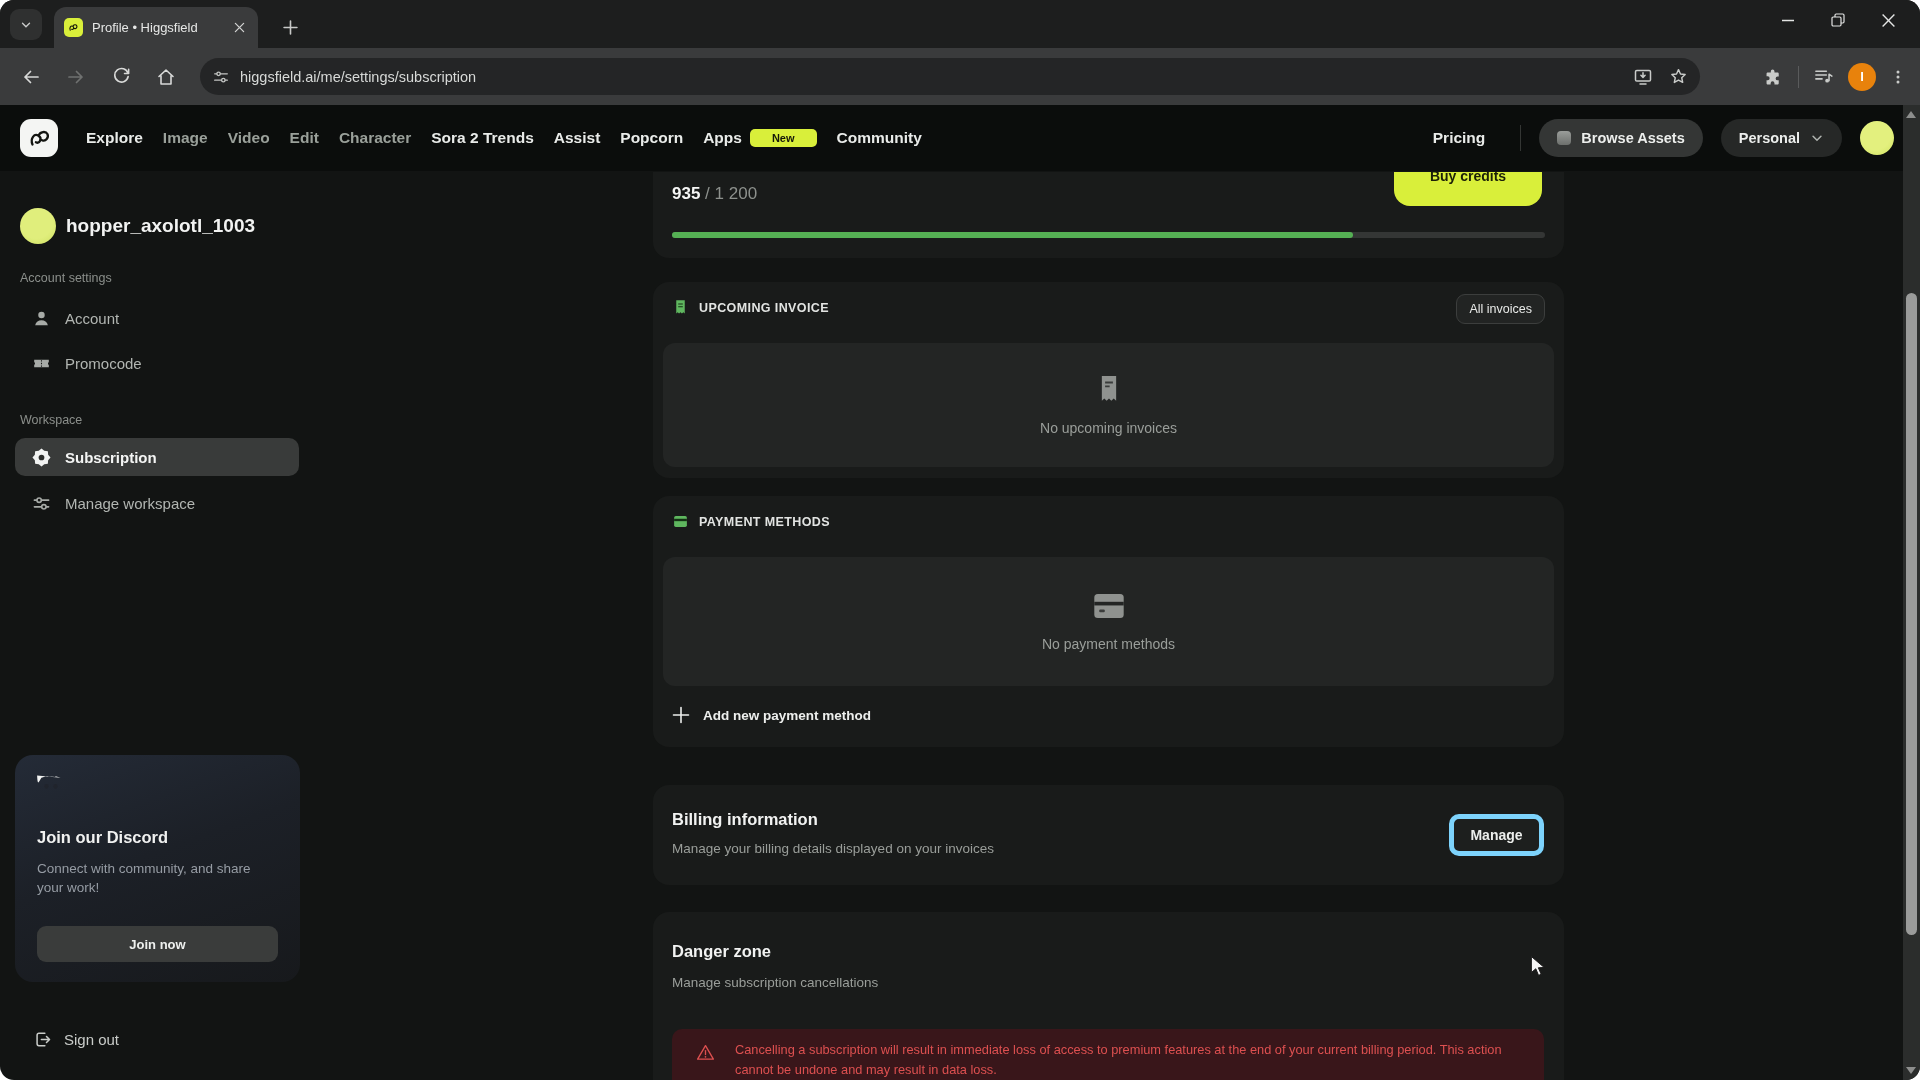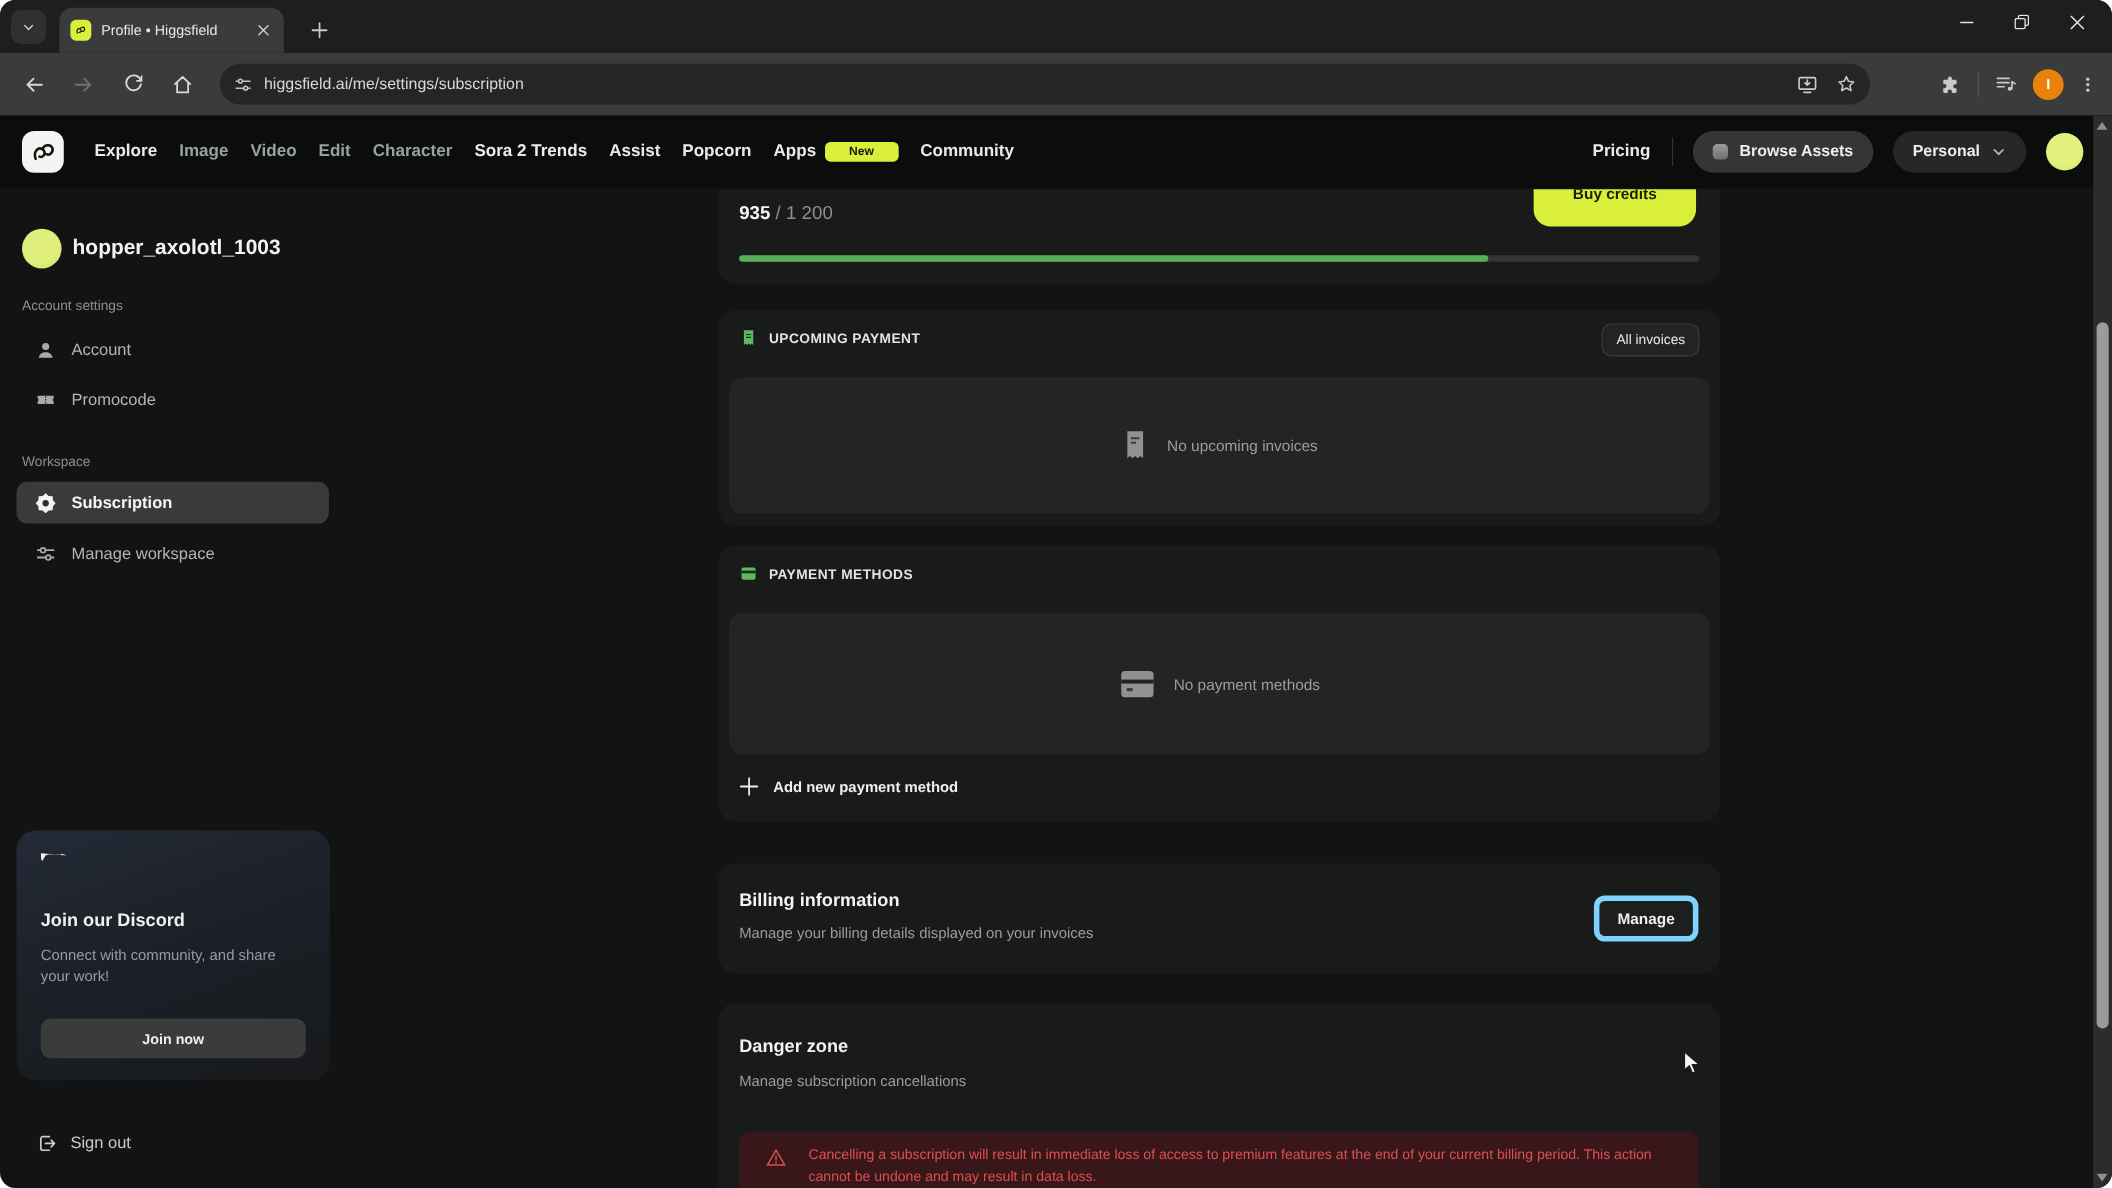--- a/index.html
+++ b/index.html
@@ -26,21 +26,21 @@
 
   
   .site-header { position:absolute; left:0; top:105px; width:1920px; height:66px; background:#0b0d0c; display:flex; align-items:center; z-index:20; }
   .logo-box { width:38px; height:38px; background:#f4f5f3; border-radius:11px; margin-left:20px; display:flex; align-items:center; justify-content:center; flex:0 0 auto; }
   .main-nav { display:flex; align-items:center; gap:20px; margin-left:28px; }
   .nav-link { font-size:15.5px; font-weight:600; color:#e9ebe9; white-space:nowrap; cursor:pointer; }
   .nav-link.dim { color:#9aa09a; }
   .apps-wrap { display:flex; align-items:center; gap:8px; }
   .new-badge { background:#d9ef3a; color:#15180a; font-size:11px; font-weight:bold; padding:3px 22px; border-radius:5px; }
   .header-right { position:absolute; right:26px; display:flex; align-items:center; gap:18px; }
-  .pricing-link { font-size:15.5px; font-weight:600; color:#e9ebe9; margin-right:2px; }
+  .pricing-link { font-size:15.5px; font-weight:600; color:#e9ebe9; margin-right:17px; }
   .hdr-sep { width:1px; height:26px; background:#343634; }
   .pill-btn { height:38px; border-radius:19px; background:#343635; display:flex; align-items:center; gap:10px; padding:0 18px; color:#eceeec; font-size:14.5px; font-weight:600; }
   .pill-btn.personal { background:#262827; }
   .asset-sq { width:14px; height:14px; border-radius:4px; background:linear-gradient(180deg,#9a9d9a,#6d706d); }
   .user-avatar { width:34px; height:34px; border-radius:50%; background:radial-gradient(circle at 45% 40%, #e3f07e 0 55%, #cfe360 100%); }
 
   
   .sb-avatar { position:absolute; left:20px; top:208px; width:36px; height:36px; border-radius:50%; background:radial-gradient(circle at 45% 40%, #e0ee7c 0 55%, #ccdf5e 100%); }
   .sb-username { position:absolute; left:66px; top:215px; font-size:19px; font-weight:bold; color:#f2f3f2; }
   .sb-label { position:absolute; left:20px; font-size:12.5px; color:#8b8f8b; }
@@ -60,21 +60,21 @@
   .credits-nums { position:absolute; left:19px; top:12px; font-size:17px; font-weight:bold; color:#f5f6f5; }
   .credits-total { color:#8d918d; font-weight:normal; }
   .buy-clip { position:absolute; right:22px; top:0; width:148px; height:36px; overflow:hidden; }
   .buy-btn { position:absolute; left:0; top:-26px; width:148px; height:60px; background:#d9ef3a; border-radius:16px; color:#1c2008; font-size:14px; font-weight:bold; display:flex; align-items:flex-end; justify-content:center; padding-bottom:22px; }
   .progress-track { position:absolute; left:19px; top:60px; width:873px; height:6px; border-radius:3px; background:#343635; }
   .progress-fill { height:6px; border-radius:3px; background:#55b054; }
 
   .sec-head { position:absolute; left:19px; top:17px; display:flex; align-items:center; gap:10px; }
   .sec-title { font-size:12.5px; font-weight:600; letter-spacing:0.4px; color:#e2e4e2; }
   .all-invoices-btn { position:absolute; right:19px; top:12px; height:30px; padding:0 12px; display:flex; align-items:center; background:#222423; border:1px solid #3c3e3d; border-radius:9px; font-size:12.5px; color:#e8eae8; }
-  .empty-panel { position:absolute; left:10px; right:10px; background:#232524; border-radius:12px; display:flex; flex-direction:row; align-items:center; justify-content:center; gap:16px; }
+  .empty-panel { position:absolute; left:10px; right:10px; background:#232524; border-radius:12px; display:flex; flex-direction:column; align-items:center; justify-content:center; gap:16px; }
   .empty-text { font-size:14px; color:#9a9e9a; }
   .upcoming-card { top:282px; height:196px; }
   .upcoming-card .empty-panel { top:61px; height:124px; }
   .payment-card { top:496px; height:251px; }
   .payment-card .empty-panel { top:61px; height:129px; }
   .add-payment { position:absolute; left:19px; bottom:23px; display:flex; align-items:center; gap:13px; color:#edefed; font-size:13.5px; font-weight:bold; cursor:pointer; }
 
   .billing-card { top:785px; height:100px; }
   .card-h1 { position:absolute; left:19px; font-size:16.5px; font-weight:bold; color:#f2f3f2; }
   .card-sub { position:absolute; left:19px; font-size:13.5px; color:#9a9e9a; }
@@ -302,21 +302,21 @@
       <div class="progress-fill" style="width: 78%;"></div>
     </div>
   </div>
 
   <div class="card upcoming-card">
     <div class="sec-head">
       <svg width="17" height="17" viewBox="0 0 20 20">
           <path d="M5 1.5h10v15.6l-1.7-1.4-1.6 1.4-1.7-1.4-1.7 1.4-1.6-1.4L5 17.1z" fill="#5fb75f"></path>
           <path d="M7.3 6h5.4M7.3 9h5.4" stroke="#143214" stroke-width="1.2"></path>
         </svg>
-      <span class="sec-title">UPCOMING PAYMENT</span>
+      <span class="sec-title">UPCOMING INVOICE</span>
     </div>
     <div class="all-invoices-btn">All invoices</div>
     <div class="empty-panel">
       <svg width="26" height="30" viewBox="0 0 20 22">
           <path d="M4.5 1h11v19l-1.9-1.6-1.8 1.6-1.8-1.6-1.8 1.6-1.8-1.6L4.5 20z" fill="#8f928f"></path>
           <path d="M7 6h6M7 9h3.5" stroke="#3a3c3b" stroke-width="1.4"></path>
         </svg>
       <span class="empty-text">No upcoming invoices</span>
     </div>
   </div>

